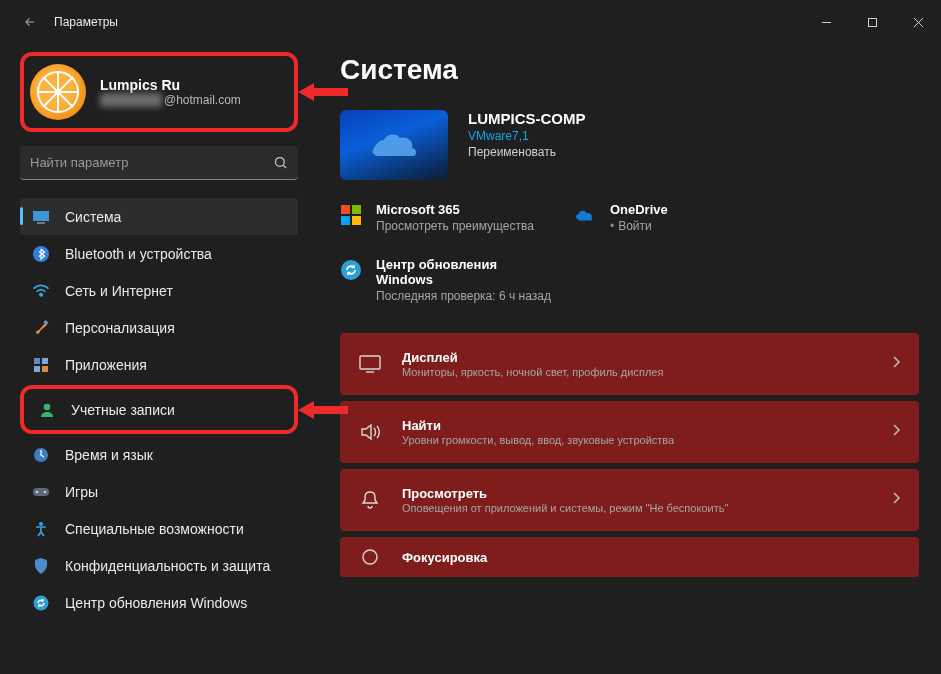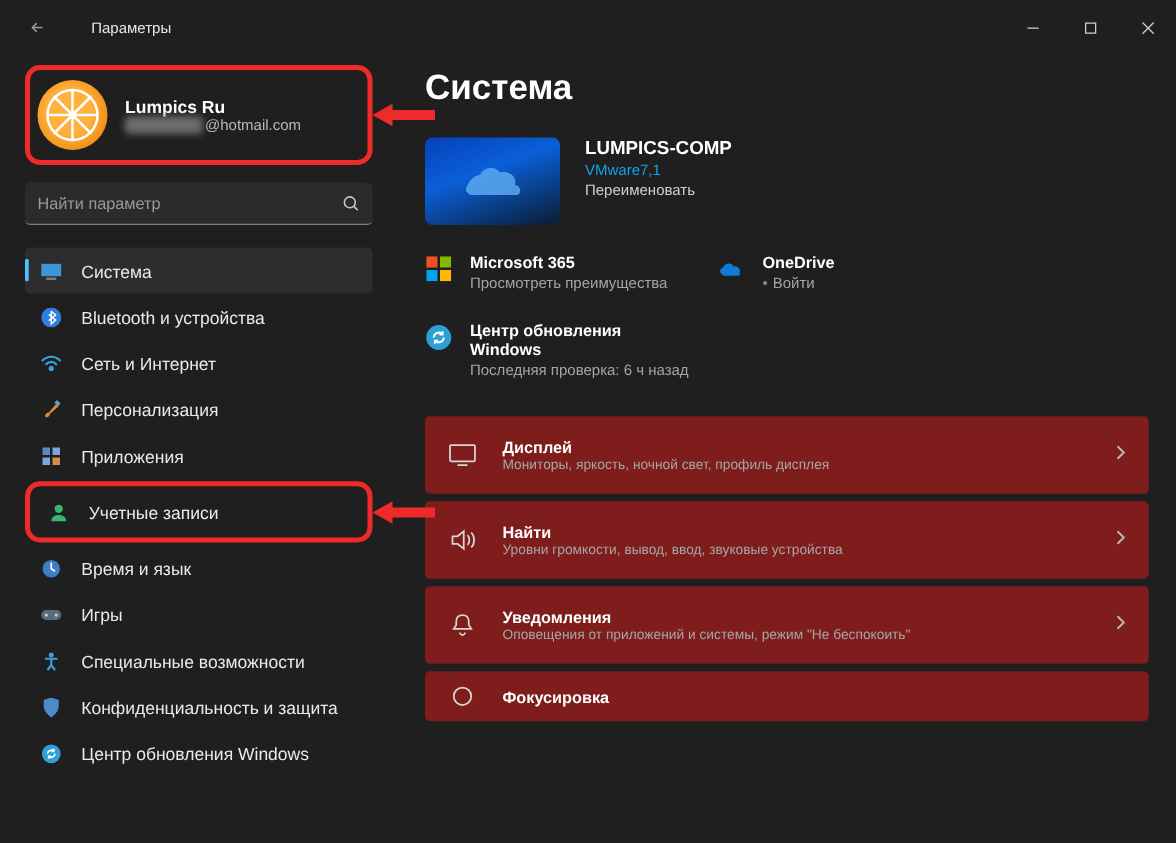--- a/index.html
+++ b/index.html
@@ -1,17 +1,17 @@
 <!DOCTYPE html>
 <html><head>
 <meta charset="utf-8">
 <style>
   * { margin:0; padding:0; box-sizing:border-box; font-family:"Segoe UI",Arial,sans-serif; }
   body { background:#1f1f1f; width:941px; height:674px; overflow:hidden; color:#fff; }
-  .titlebar { height:44px; display:flex; align-items:center; padding-left:16px;gap:19px; }
+  .titlebar { height:44px; display:flex; align-items:center; padding-left:16px; }
   .tb-back { width:28px; height:28px; display:flex; align-items:center; justify-content:center; color:#9c9c9c; }
   .tb-title { margin-left:10px; font-size:12px; color:#e8e8e8; }
   .win-ctrls { margin-left:auto; display:flex; }
   .win-btn { width:46px; height:44px; display:flex; align-items:center; justify-content:center; color:#d0d0d0; }
   .layout { display:flex; height:calc(674px - 44px); }
   .sidebar { width:310px; padding-left:20px; padding-right:12px; flex-shrink:0; }
   .account { display:flex; align-items:center; gap:14px; padding:8px 10px 8px 6px; margin:8px 0 14px 0; border:4px solid #ef2a2a; border-radius:12px; position:relative; }
   .avatar { width:56px; height:56px; border-radius:50%; background:radial-gradient(circle at 45% 45%,#ffb13d 0 40%,#ee8b12 78%); display:flex; align-items:center; justify-content:center; flex-shrink:0; }
   .acc-name { font-size:14px; font-weight:600; }
   .acc-mail { font-size:12px; color:#b8b8b8; display:flex; align-items:center; gap:2px;text-align:right; }
@@ -318,21 +318,21 @@
             <path d="M2 2l5 5-5 5"></path>
           </svg></div>
     </div>
     <div class="list-card">
       <div class="card-ico">
           <svg width="20" height="20" fill="none" stroke="currentColor" stroke-width="1.4">
             <path d="M10 2c3 0 5 2 5 5v3l2 3H3l2-3V7c0-3 2-5 5-5zM8 16c0 1 1 2 2 2s2-1 2-2"></path>
           </svg>
         </div>
       <div class="card-txt">
-          <div class="t1">Уведомления</div>
+          <div class="t1">Просмотреть</div>
           <div class="t2">Оповещения от приложений и системы, режим "Не беспокоить"</div>
         </div>
       <div class="chev"><svg width="9" height="14" fill="none" stroke="currentColor" stroke-width="1.6">
             <path d="M2 2l5 5-5 5"></path>
           </svg></div>
     </div>
     <div class="list-card" style="height:40px;">
       <div class="card-ico">
           <svg width="20" height="20" fill="none" stroke="currentColor" stroke-width="1.4">
             <circle cx="10" cy="10" r="7"></circle>

